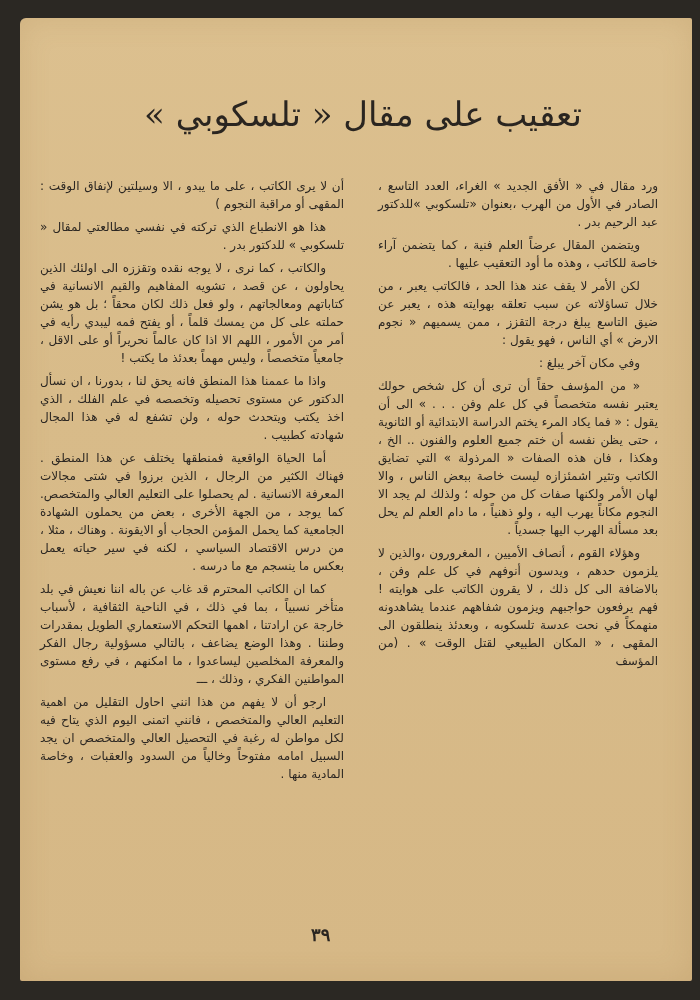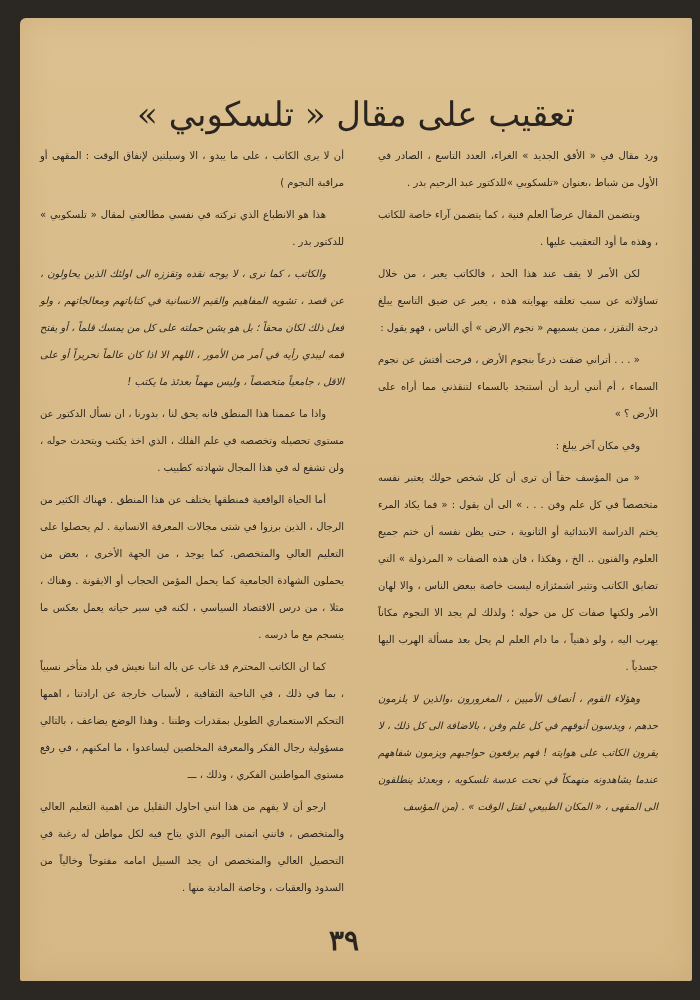--- a/index.html
+++ b/index.html
@@ -20,72 +20,71 @@
     top: 18px;
     width: 672px;
     height: 963px;
     background: linear-gradient(180deg, #dcc08f 0%, #d8bb89 40%, #d6b886 100%);
     border-radius: 6px 2px 2px 2px;
     box-shadow: inset 0 0 30px rgba(150,110,60,0.18);
   }
   .title {
     position: absolute;
     top: 76px;
-    left: 0;
+    left: 7px;
     width: 672px;
     text-align: center;
     direction: rtl;
     font-family: "DejaVu Serif", serif;
     font-size: 34px;
     color: #2a2520;
     letter-spacing: 0px;
   }
   .col {
     position: absolute;
-    top: 124px;
+    top: 159px;
     direction: rtl;
     text-align: justify;
     font-family: "DejaVu Sans", sans-serif;
-    font-size: 10px;
-    line-height: 27px;
+    font-size: 12px;
+    line-height: 18px;
     color: #2c2722;
   }
   .col-right { left: 358px; width: 280px; }
   .col-left  { left: 20px;  width: 304px; }
   .col p {
     margin: 0 0 5px 0;
     text-indent: 18px;
   }
   .col p.noindent { text-indent: 0; }
-  .col p.gap { margin-top: 4px; font-style: italic; }
+  .col p.gap { margin-top: 4px; }
   .page-number {
     position: absolute;
     top: 906px;
-    left: 304px;
+    left: 291px;
     width: 40px;
-    text-align: center;
+    text-align: left;
     direction: rtl;
     font-family: "DejaVu Serif", serif;
-    font-size: 28px;
+    font-size: 18px;
     font-weight: bold;
     color: #2a2520;
   }
 </style>
 </head>
 <body>
 
 <div class="page">
 
   <div class="title">تعقيب على مقال « تلسكوبي »</div>
 
   <div class="col col-right">
-    <p class="noindent">ورد مقال في « الأفق الجديد » الغراء، العدد التاسع ، الصادر في الأول من شباط ،بعنوان «تلسكوبي »للدكتور عبد الرحيم بدر .</p>
+    <p class="noindent">ورد مقال في « الأفق الجديد » الغراء، العدد التاسع ، الصادر في الأول من الهرب ،بعنوان «تلسكوبي »للدكتور عبد الرحيم بدر .</p>
     <p>ويتضمن المقال عرضاً العلم فنية ، كما يتضمن آراء خاصة للكاتب ، وهذه ما أود التعقيب عليها .</p>
     <p>لكن الأمر لا يقف عند هذا الحد ، فالكاتب يعبر ، من خلال تساؤلاته عن سبب تعلقه بهوايته هذه ، يعبر عن ضيق التاسع يبلغ درجة التقزز ، ممن يسميهم « نجوم الارض » أي الناس ، فهو يقول :</p>
-    <p>« . . . أتراني ضقت ذرعاً بنجوم الأرض ، فرحت أفتش عن نجوم السماء ، أم أنني أريد أن أستنجد بالسماء لتنقذني مما أراه على الأرض ؟ »</p>
     <p>وفي مكان آخر يبلغ :</p>
     <p>« من المؤسف حقاً أن ترى أن كل شخص حولك يعتبر نفسه متخصصاً في كل علم وفن . . . » الى أن يقول : « فما يكاد المرء يختم الدراسة الابتدائية أو الثانوية ، حتى يظن نفسه أن ختم جميع العلوم والفنون .. الخ ، وهكذا ، فان هذه الصفات « المرذولة » التي تضايق الكاتب وتثير اشمئزازه ليست خاصة ببعض الناس ، والا لهان الأمر ولكنها صفات كل من حوله ؛ ولذلك لم يجد الا النجوم مكاناً يهرب اليه ، ولو ذهنياً ، ما دام العلم لم يحل بعد مسألة الهرب اليها جسدياً .</p>
     <p class="gap">وهؤلاء القوم ، أنصاف الأميين ، المغرورون ،والذين لا يلزمون حدهم ، ويدسون أنوفهم في كل علم وفن ، بالاضافة الى كل ذلك ، لا يقرون الكاتب على هوايته ! فهم يرفعون حواجبهم ويزمون شفاههم عندما يشاهدونه منهمكاً في نحت عدسة تلسكوبه ، وبعدئذ ينطلقون الى المقهى ، « المكان الطبيعي لقتل الوقت » . (من المؤسف</p>
   </div>
 
   <div class="col col-left">
     <p class="noindent">أن لا يرى الكاتب ، على ما يبدو ، الا وسيلتين لإنفاق الوقت : المقهى أو مراقبة النجوم )</p>
     <p>هذا هو الانطباع الذي تركته في نفسي مطالعتي لمقال « تلسكوبي » للدكتور بدر .</p>
     <p class="gap">والكاتب ، كما نرى ، لا يوجه نقده وتقززه الى اولئك الذين يحاولون ، عن قصد ، تشويه المفاهيم والقيم الانسانية في كتاباتهم ومعالجاتهم ، ولو فعل ذلك لكان محقاً ؛ بل هو يشن حملته على كل من يمسك قلماً ، أو يفتح فمه ليبدي رأيه في أمر من الأمور ، اللهم الا اذا كان عالماً نحريراً أو على الاقل ، جامعياً متخصصاً ، وليس مهماً بعدئذ ما يكتب !</p>
     <p>واذا ما عممنا هذا المنطق فانه يحق لنا ، بدورنا ، ان نسأل الدكتور عن مستوى تحصيله وتخصصه في علم الفلك ، الذي اخذ يكتب ويتحدث حوله ، ولن تشفع له في هذا المجال شهادته كطبيب .</p>

